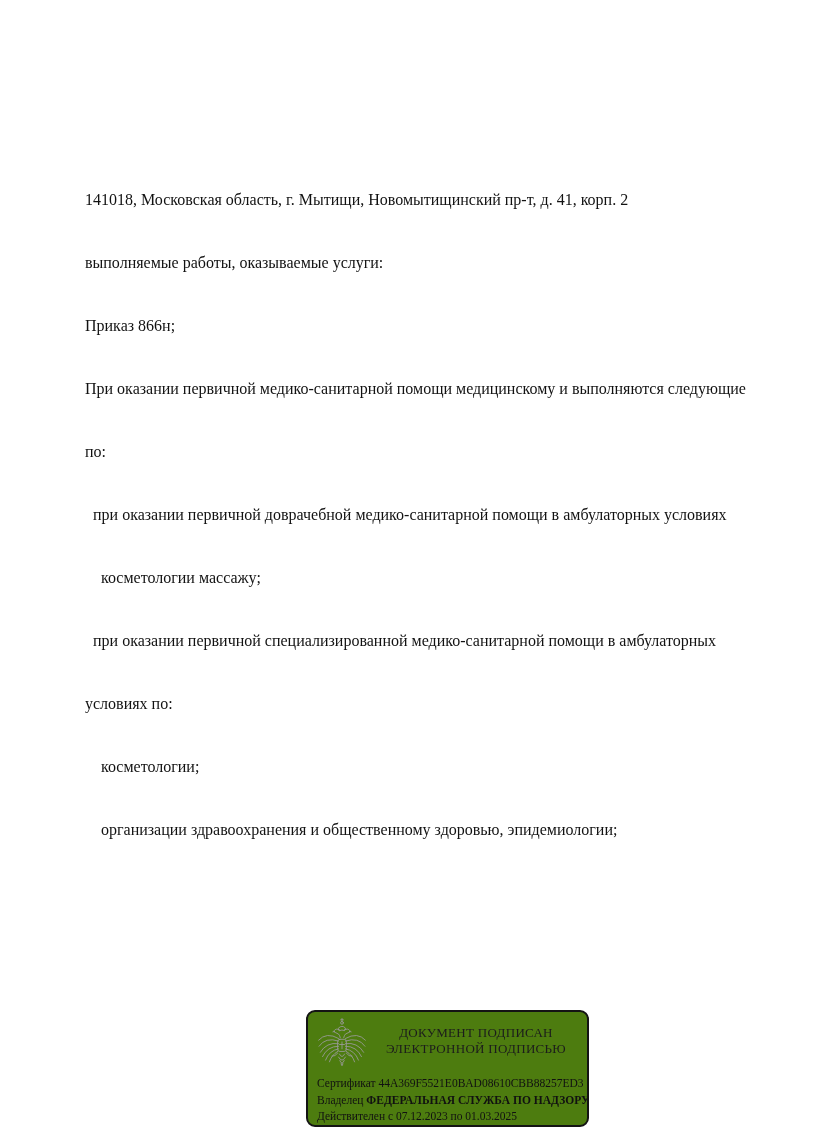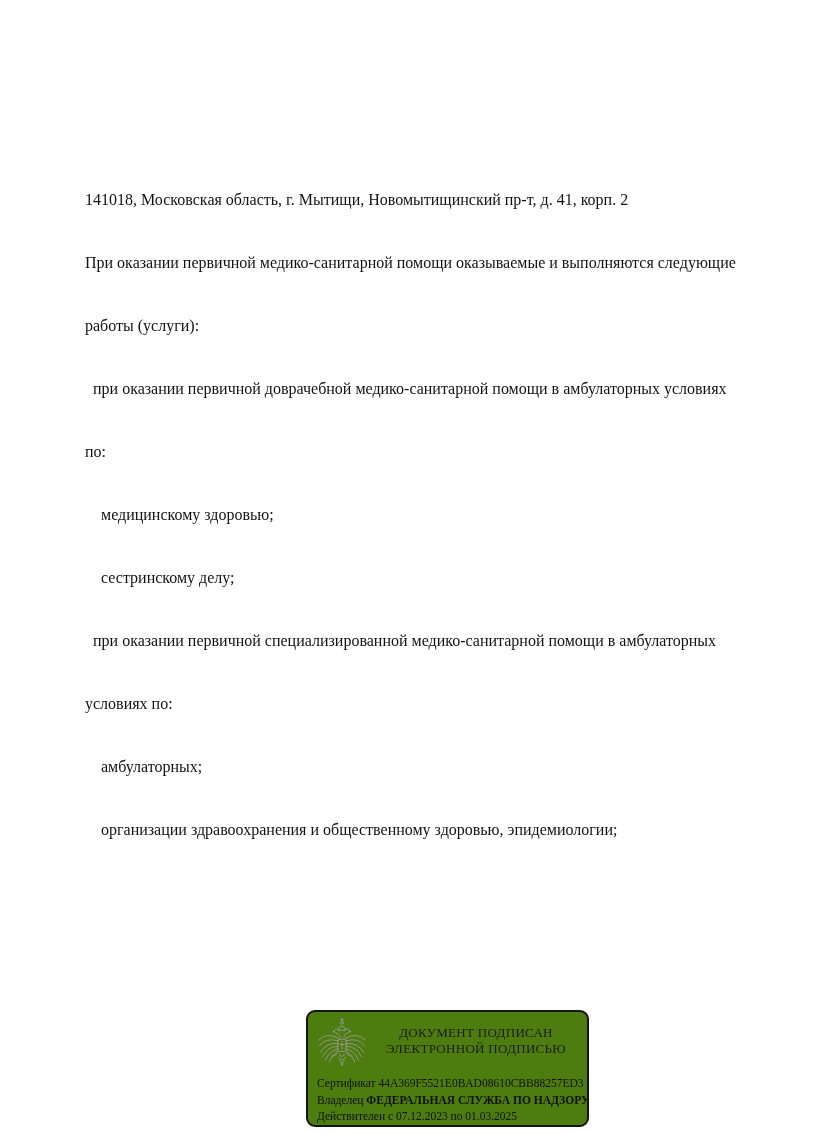--- a/index.html
+++ b/index.html
@@ -68,29 +68,29 @@
   .stamp-details .row { white-space: nowrap; overflow: hidden; }
   .bold { font-weight: bold; }
 </style>
 </head>
 <body>
 
 <div class="doc-text">
   <div class="gap-lg"></div>
 
   <div class="line">141018, Московская область, г. Мытищи, Новомытищинский пр-т, д. 41, корп. 2</div>
-  <div class="line">При оказании первичной медико-санитарной помощи оказываемые и выполняются следующие</div>
-  <div class="line">работы (услуги):</div>
+  <div class="line">выполняемые работы, оказываемые услуги:</div>
+  <div class="line">Приказ 866н;</div>
+  <div class="line">При оказании первичной медико-санитарной помощи медицинскому и выполняются следующие</div>
+  <div class="line">по:</div>
   <div class="line">  при оказании первичной доврачебной медико-санитарной помощи в амбулаторных условиях</div>
-  <div class="line">по:</div>
-  <div class="line">    медицинскому здоровью;</div>
-  <div class="line">    сестринскому делу;</div>
+  <div class="line">    косметологии массажу;</div>
   <div class="line">  при оказании первичной специализированной медико-санитарной помощи в амбулаторных</div>
   <div class="line">условиях по:</div>
-  <div class="line">    амбулаторных;</div>
+  <div class="line">    косметологии;</div>
   <div class="line">    организации здравоохранения и общественному здоровью, эпидемиологии;</div>
   
   
   
 
   
   
 
   
   

